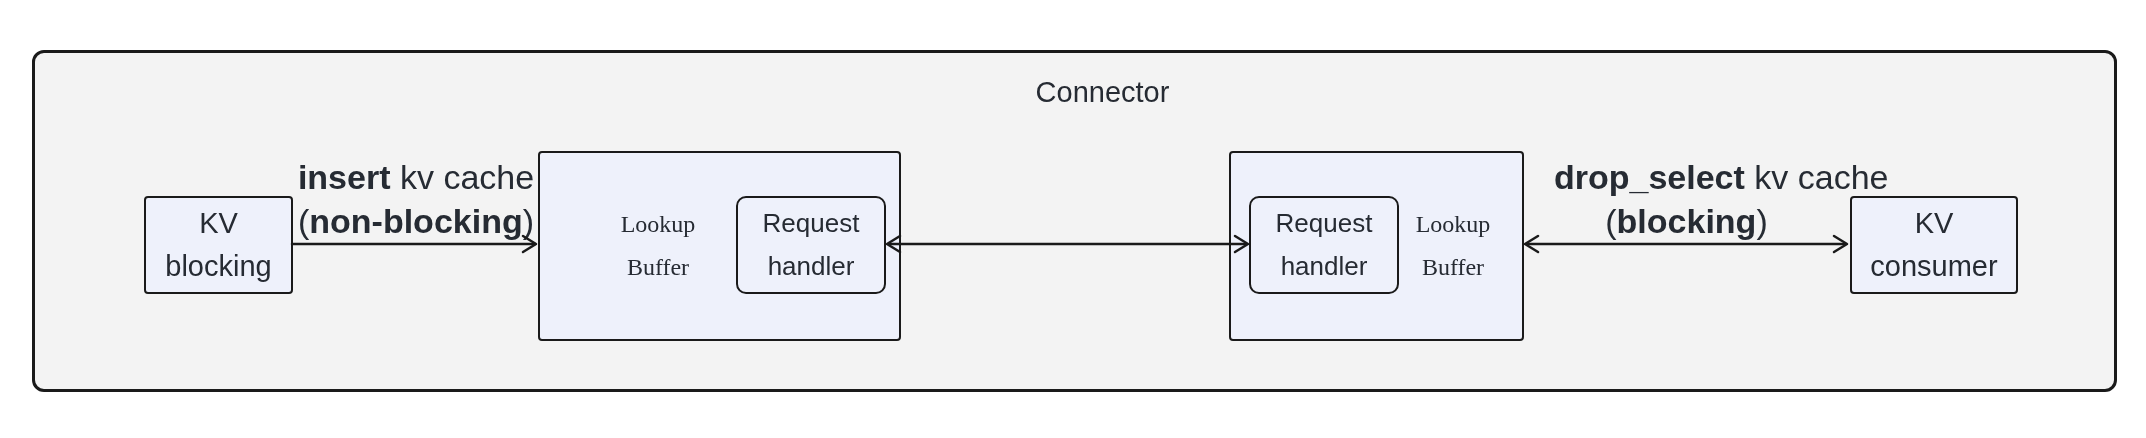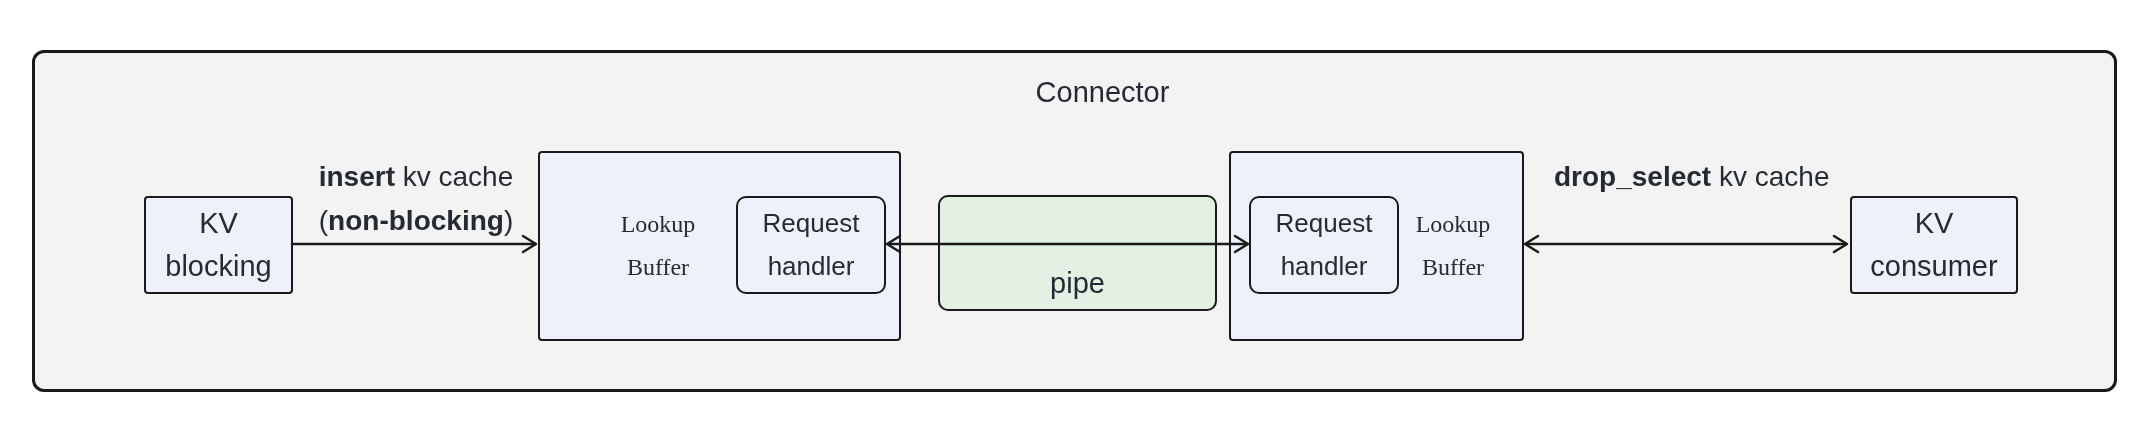--- a/index.html
+++ b/index.html
@@ -98,21 +98,21 @@
     position: absolute;
     left: 0; right: 0; bottom: 8px;
     text-align: center;
     font-size: 29px;
     line-height: 36px;
   }
   .edge-label {
     position: absolute;
     top: 155px;
     text-align: center;
-    font-size: 28px;
+    font-size: 34px;
     line-height: 44px;
     white-space: nowrap;
     color: var(--text);
   }
   .edge-label b { font-weight: 700; }
   .edge-label-insert { left: 286px;  width: 260px; }
   .edge-label-drop   { left: 1554px; width: 265px; }
   .arrow-layer {
     position: absolute;
     left: 0; top: 0;
@@ -145,23 +145,20 @@
     <div class="lb-label">
       <span>Lookup</span>
       <span>Buffer</span>
     </div>
     <div class="request-handler">
       <span>Request</span>
       <span>handler</span>
     </div>
   </div>
 
-  <div class="pipe">
-    <div class="pipe-label">pipe</div>
-  </div>
 
   <div class="node lookup-right">
     <div class="request-handler">
       <span>Request</span>
       <span>handler</span>
     </div>
     <div class="lb-label">
       <span>Lookup</span>
       <span>Buffer</span>
     </div>
@@ -172,20 +169,21 @@
     <span>consumer</span>
   </div>
 
   <div class="edge-label edge-label-insert">
     <div><b>insert</b><span> kv cache</span></div>
     <div><span>(</span><b>non-blocking</b><span>)</span></div>
   </div>
 
   <div class="edge-label edge-label-drop">
     <div><b>drop_select</b><span> kv cache</span></div>
+    <div><span>(</span><b>blocking</b><span>)</span></div>
   </div>
 
   <svg class="arrow-layer" viewBox="0 0 2146 438" xmlns="http://www.w3.org/2000/svg">
 
     <g>
       <path class="edge" d="M292,244 L535,244"></path>
       <path class="edge" d="M523,236 L536,244 L523,252"></path>
     </g>
 
     <g>

